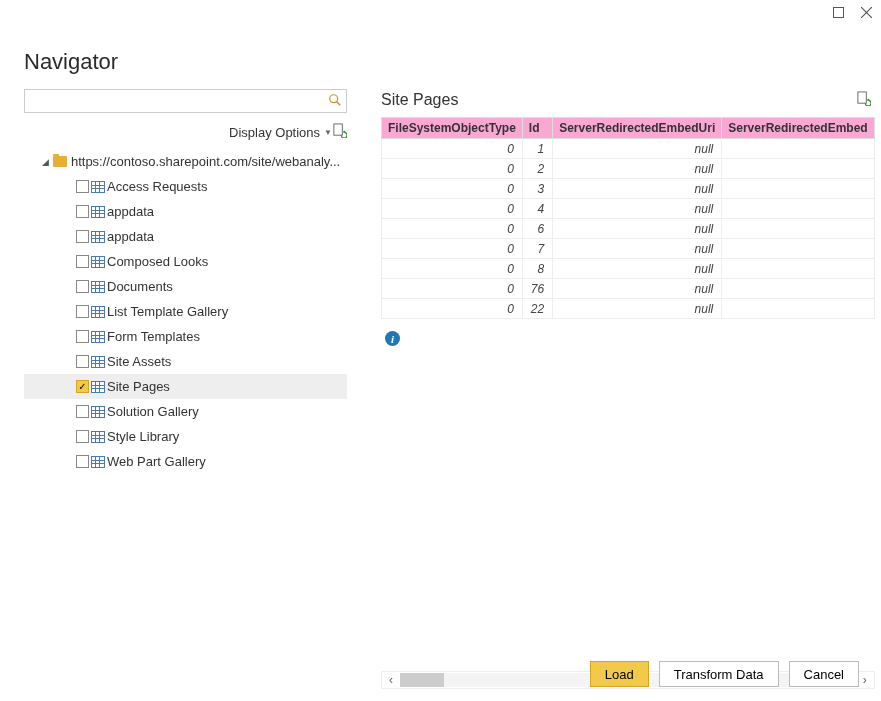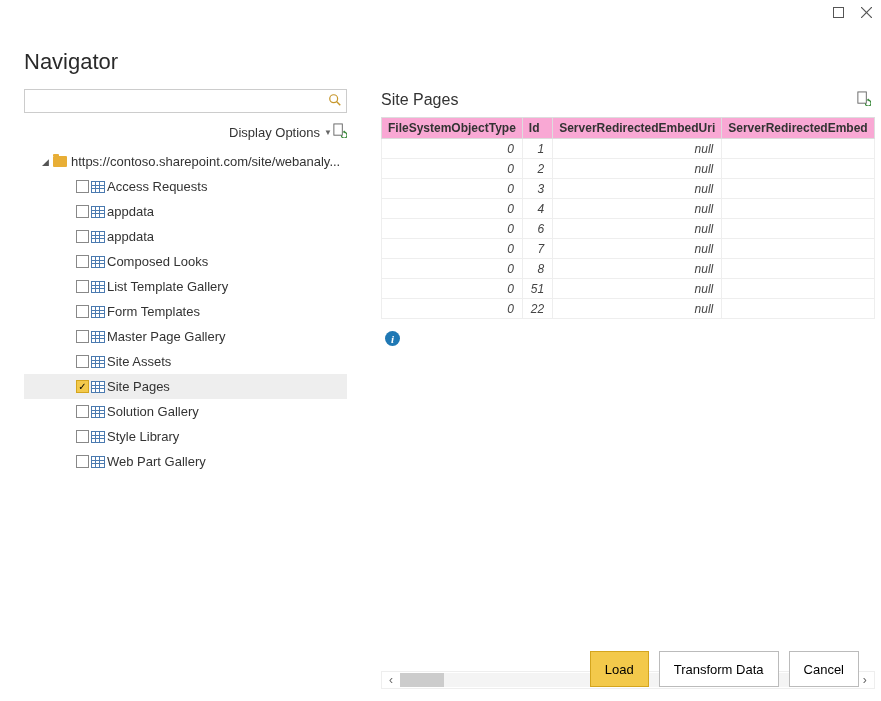--- a/index.html
+++ b/index.html
@@ -147,21 +147,21 @@
 }
 .hscroll .arr { width:18px; text-align:center; color:#666; font-size:12px; cursor:pointer; }
 .hscroll .track { flex:1; height:14px; background:#f4f4f4; position:relative; }
 .hscroll .thumb { position:absolute; left:0; top:0; height:14px; width:44px; background:#ccc; }
 .footer {
   position:absolute;
   bottom:14px; right:22px;
   display:flex; gap:10px;
 }
 .btn {
-  height:36px; padding:0 14px;
+  height:26px; padding:0 14px;
   border:1px solid #bbb;
   background:#fff;
   font-size:13px;
   cursor:pointer;
   font-family:inherit;
 }
 .btn.primary { background:#f3c94b; border-color:#d4a51e; }
 </style>
 </head>
 <body>
@@ -233,31 +233,31 @@
             <span>appdata</span>
           </div>
           <div class="tree-item">
             <span class="chk"></span>
             <span class="table-icon"></span>
             <span>Composed Looks</span>
           </div>
           <div class="tree-item">
             <span class="chk"></span>
             <span class="table-icon"></span>
+            <span>Documents</span>
+          </div>
+          <div class="tree-item">
+            <span class="chk"></span>
+            <span class="table-icon"></span>
             <span>List Template Gallery</span>
           </div>
           <div class="tree-item">
             <span class="chk"></span>
             <span class="table-icon"></span>
             <span>Form Templates</span>
-          </div>
-          <div class="tree-item">
-            <span class="chk"></span>
-            <span class="table-icon"></span>
-            <span>Master Page Gallery</span>
           </div>
           <div class="tree-item">
             <span class="chk"></span>
             <span class="table-icon"></span>
             <span>Site Assets</span>
           </div>
           <div class="tree-item selected">
             <span class="chk checked"></span>
             <span class="table-icon"></span>
             <span>Site Pages</span>
@@ -340,21 +340,21 @@
             <td></td>
           </tr>
           <tr>
             <td>0</td>
             <td>8</td>
             <td>null</td>
             <td></td>
           </tr>
           <tr>
             <td>0</td>
-            <td>51</td>
+            <td>76</td>
             <td>null</td>
             <td></td>
           </tr>
           <tr>
             <td>0</td>
             <td>22</td>
             <td>null</td>
             <td></td>
           </tr>
         </tbody>

